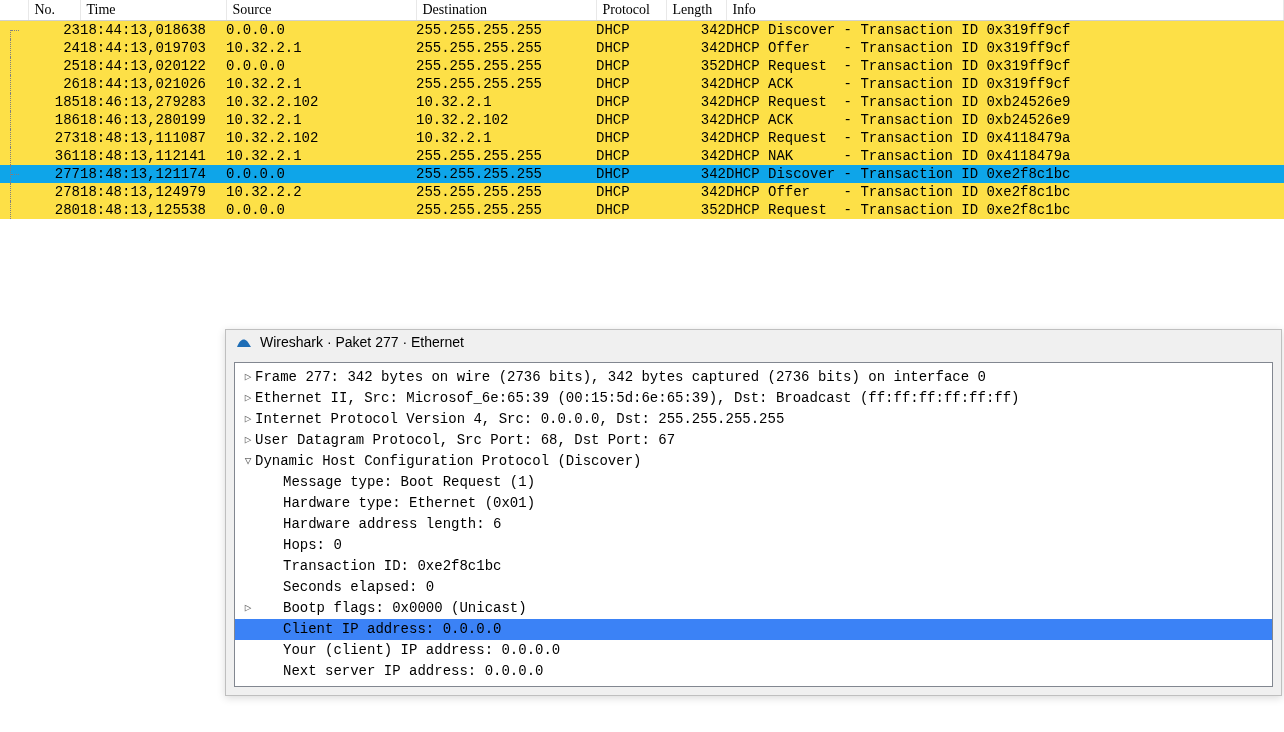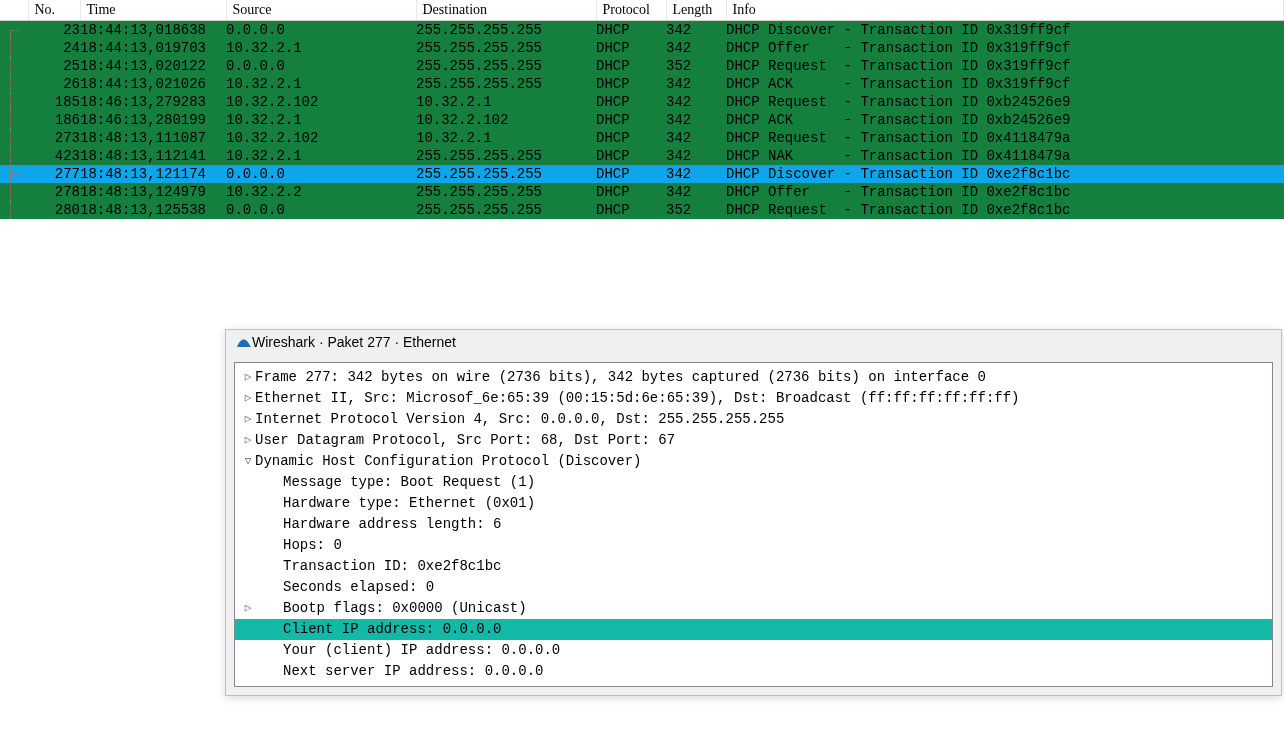--- a/index.html
+++ b/index.html
@@ -1,37 +1,37 @@
 <!DOCTYPE html>
 <html><head>
 <meta charset="utf-8">
 <style>
 html,body{margin:0;padding:0;font-family:"Segoe UI",Tahoma,sans-serif;font-size:13px;color:#000;background:#fff}
 .mono{font-family:"Consolas","Courier New",monospace;font-size:14px}
 .pkt-table{border-collapse:collapse;width:100%;table-layout:fixed}
 .pkt-table th{text-align:left;font-weight:400;padding:2px 6px;border-bottom:1px solid #d0d0d0;border-right:1px solid #e8e8e8;background:#fff;white-space:nowrap;overflow:hidden}
 .pkt-table td{padding:1px 0;white-space:nowrap;overflow:hidden}
-.pkt-table tr.row-blue{background:#15803d}
+.pkt-table tr.row-blue{background:#fde047}
 .pkt-table tr.row-sel{background:#0ea5e9}
 .gutter{width:28px;position:relative}
 .col-no{text-align:right;padding-right:6px}
-.col-len{text-align:left;padding-right:6px}
+.col-len{text-align:right;padding-right:6px}
 .tree-line{position:absolute;left:10px;top:0;bottom:0;border-left:1px dotted #808080}
 .tree-top{position:absolute;left:10px;top:50%;bottom:0;border-left:1px dotted #808080}
 .tree-top::before{content:"";position:absolute;left:0;top:0;width:8px;border-top:1px dotted #808080}
 .tree-mid{position:absolute;left:10px;top:0;bottom:0;border-left:1px dotted #808080}
 .tree-mid::before{content:"";position:absolute;left:0;top:50%;width:8px;border-top:1px dotted #808080}
 .tree-end{position:absolute;left:10px;top:0;height:50%;border-left:1px dotted #808080}
 .tree-end::before{content:"";position:absolute;left:0;bottom:0;width:8px;border-top:1px dotted #808080}
 .detail-window{position:absolute;left:225px;top:329px;width:1055px;border:1px solid #bfbfbf;background:#f0f0f0;box-shadow:0 2px 8px rgba(0,0,0,.15)}
-.detail-title{display:flex;align-items:center;gap:0;padding:4px 10px;font-size:14px}
+.detail-title{display:flex;align-items:center;gap:8px;padding:4px 10px;font-size:14px}
 .fin-icon{width:16px;height:16px}
 .detail-body{margin:8px;border:1px solid #828790;background:#fff;padding:4px 0;max-height:340px;overflow:hidden}
 .tree-row{display:flex;align-items:center;line-height:21px;padding:0 6px}
-.tree-row.hl{background:#14b8a6}
+.tree-row.hl{background:#3b82f6}
 .caret{width:14px;text-align:center;color:#6a6a6a;flex:0 0 14px;font-size:11px}
 .indent{display:inline-block}
 </style>
 </head>
 <body>
 
 <table class="pkt-table mono">
   <colgroup>
     <col style="width:28px">
       <col style="width:52px">
@@ -136,21 +136,21 @@
         <td>10.32.2.102</td>
         <td>10.32.2.1</td>
         <td>DHCP</td>
         <td class="col-len">342</td>
         <td style="white-space:pre">DHCP Request  - Transaction ID 0x4118479a</td>
       </tr>
       <tr class="row-blue">
         <td class="gutter">
           <span class="tree-line"></span>
         </td>
-        <td class="col-no">423</td>
+        <td class="col-no">361</td>
         <td>18:48:13,112141</td>
         <td>10.32.2.1</td>
         <td>255.255.255.255</td>
         <td>DHCP</td>
         <td class="col-len">342</td>
         <td style="white-space:pre">DHCP NAK      - Transaction ID 0x4118479a</td>
       </tr>
       <tr class="row-sel">
         <td class="gutter">
           <span class="tree-mid"></span>

